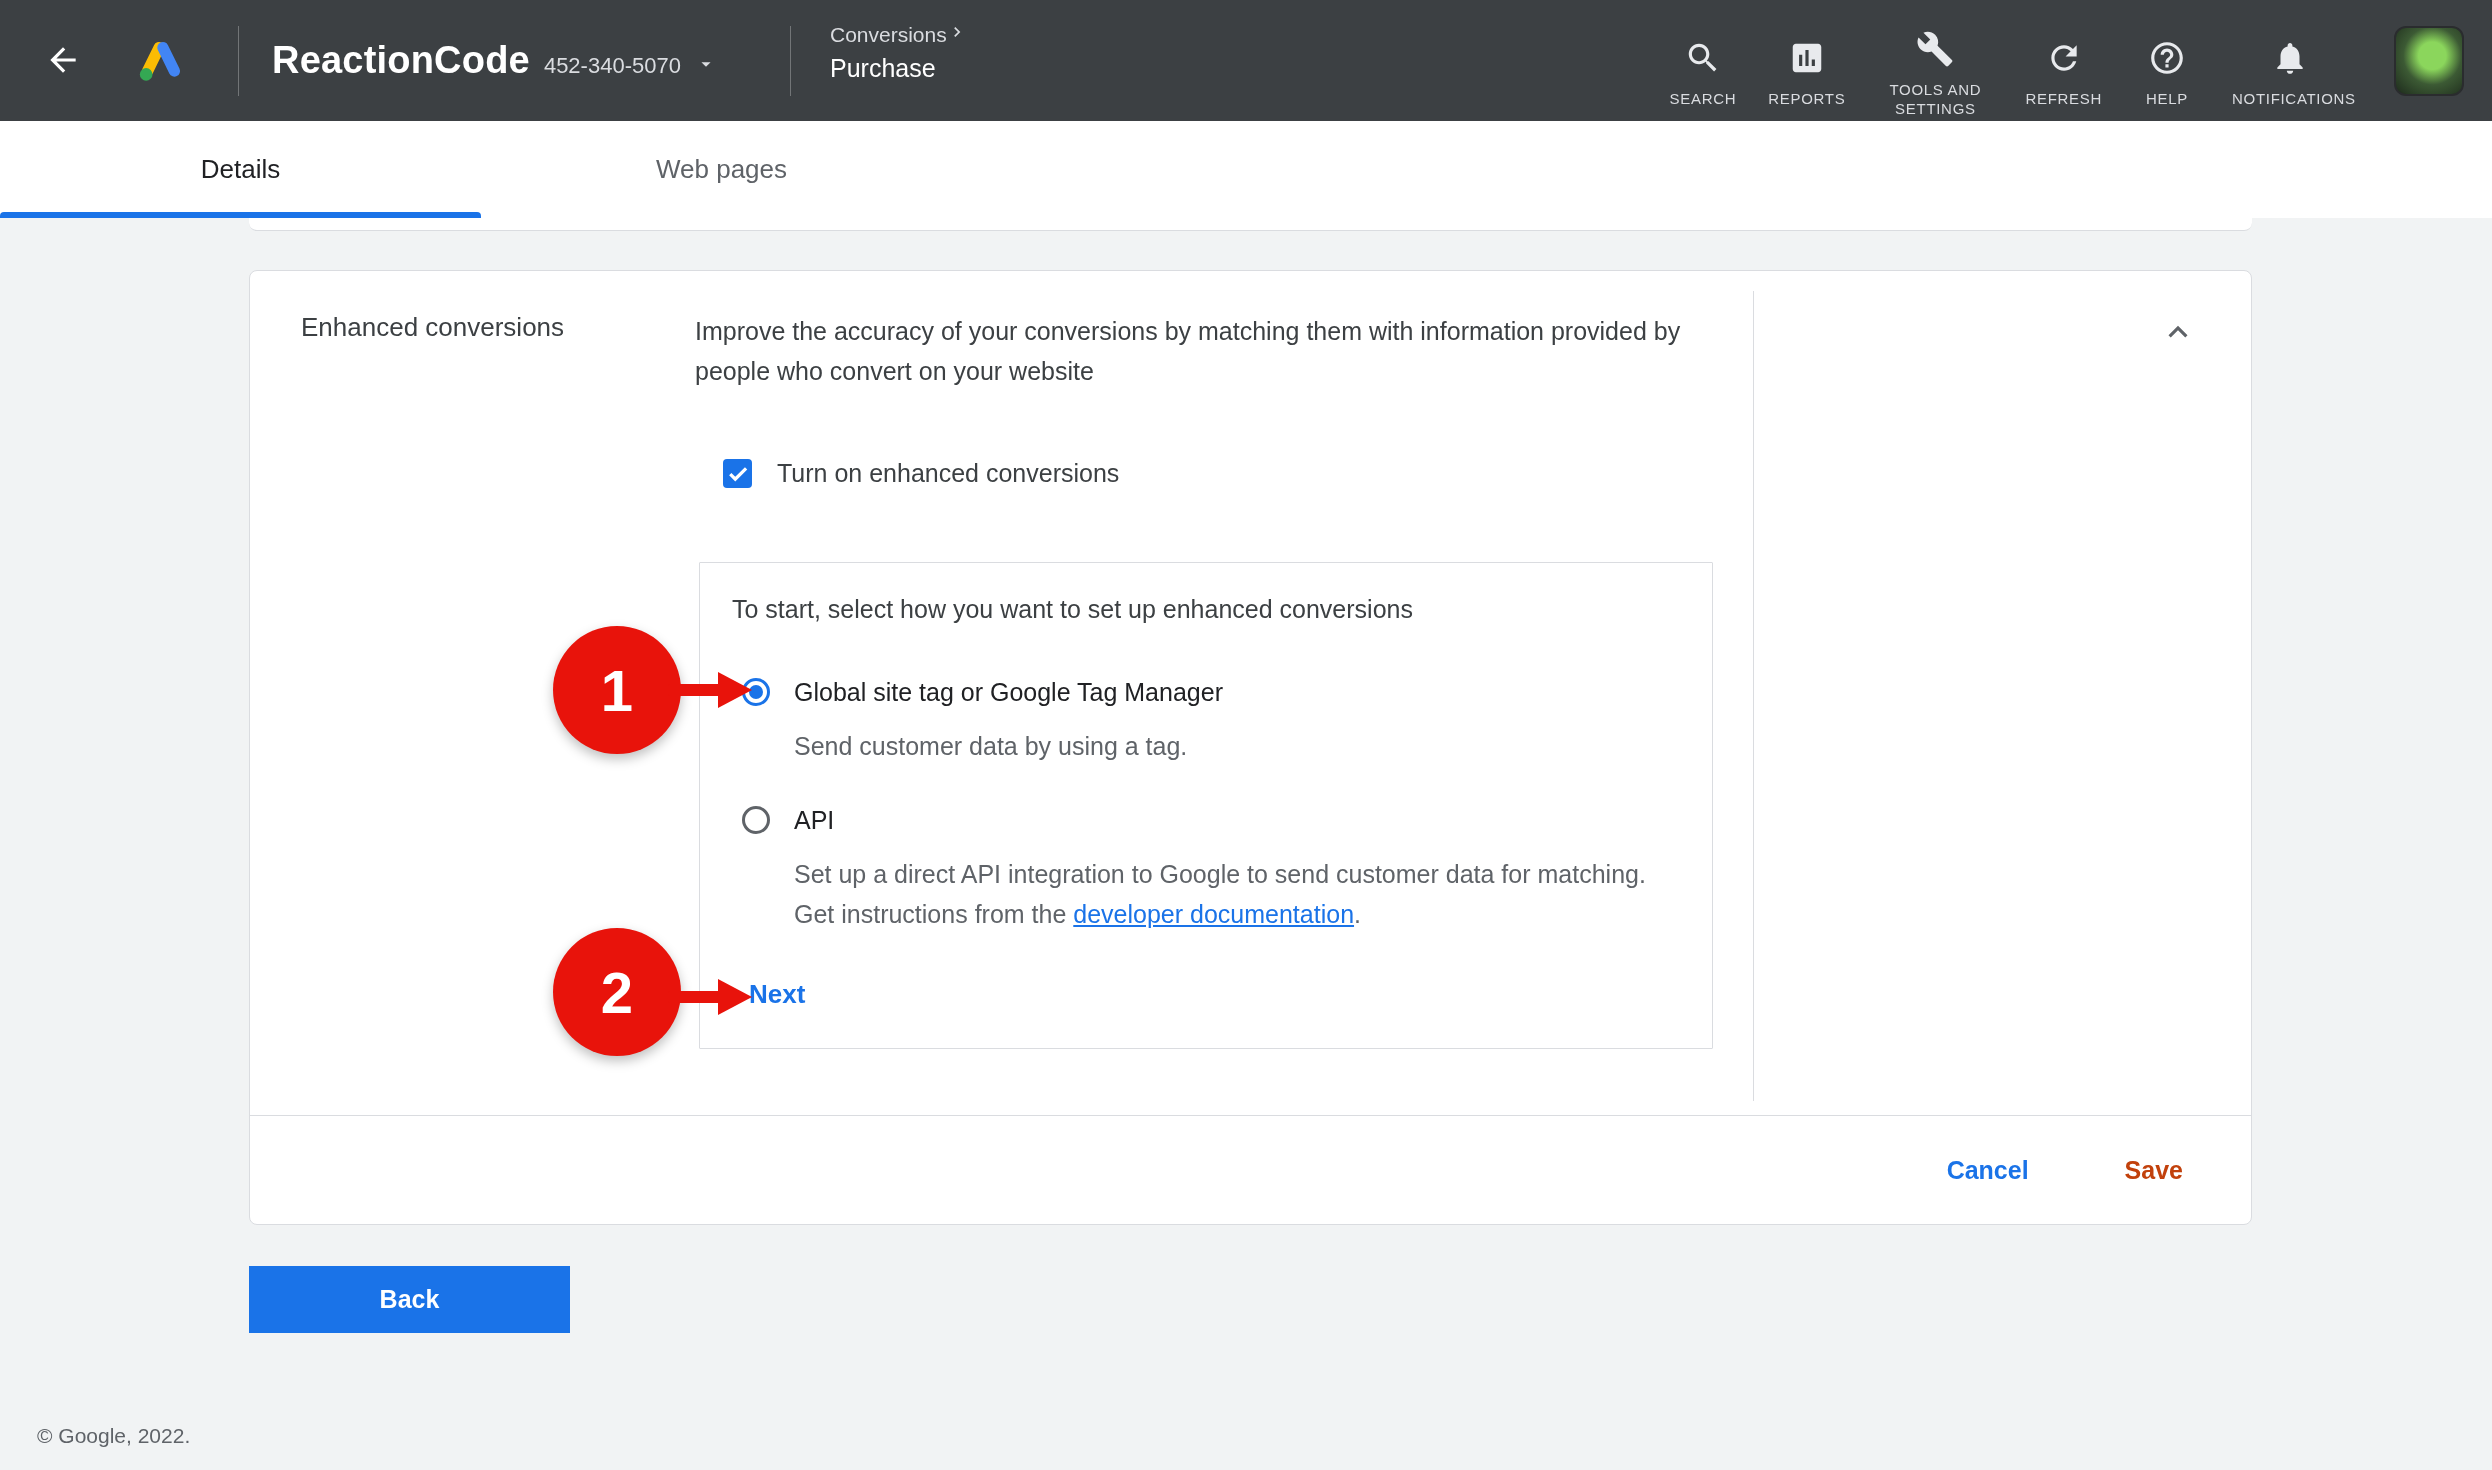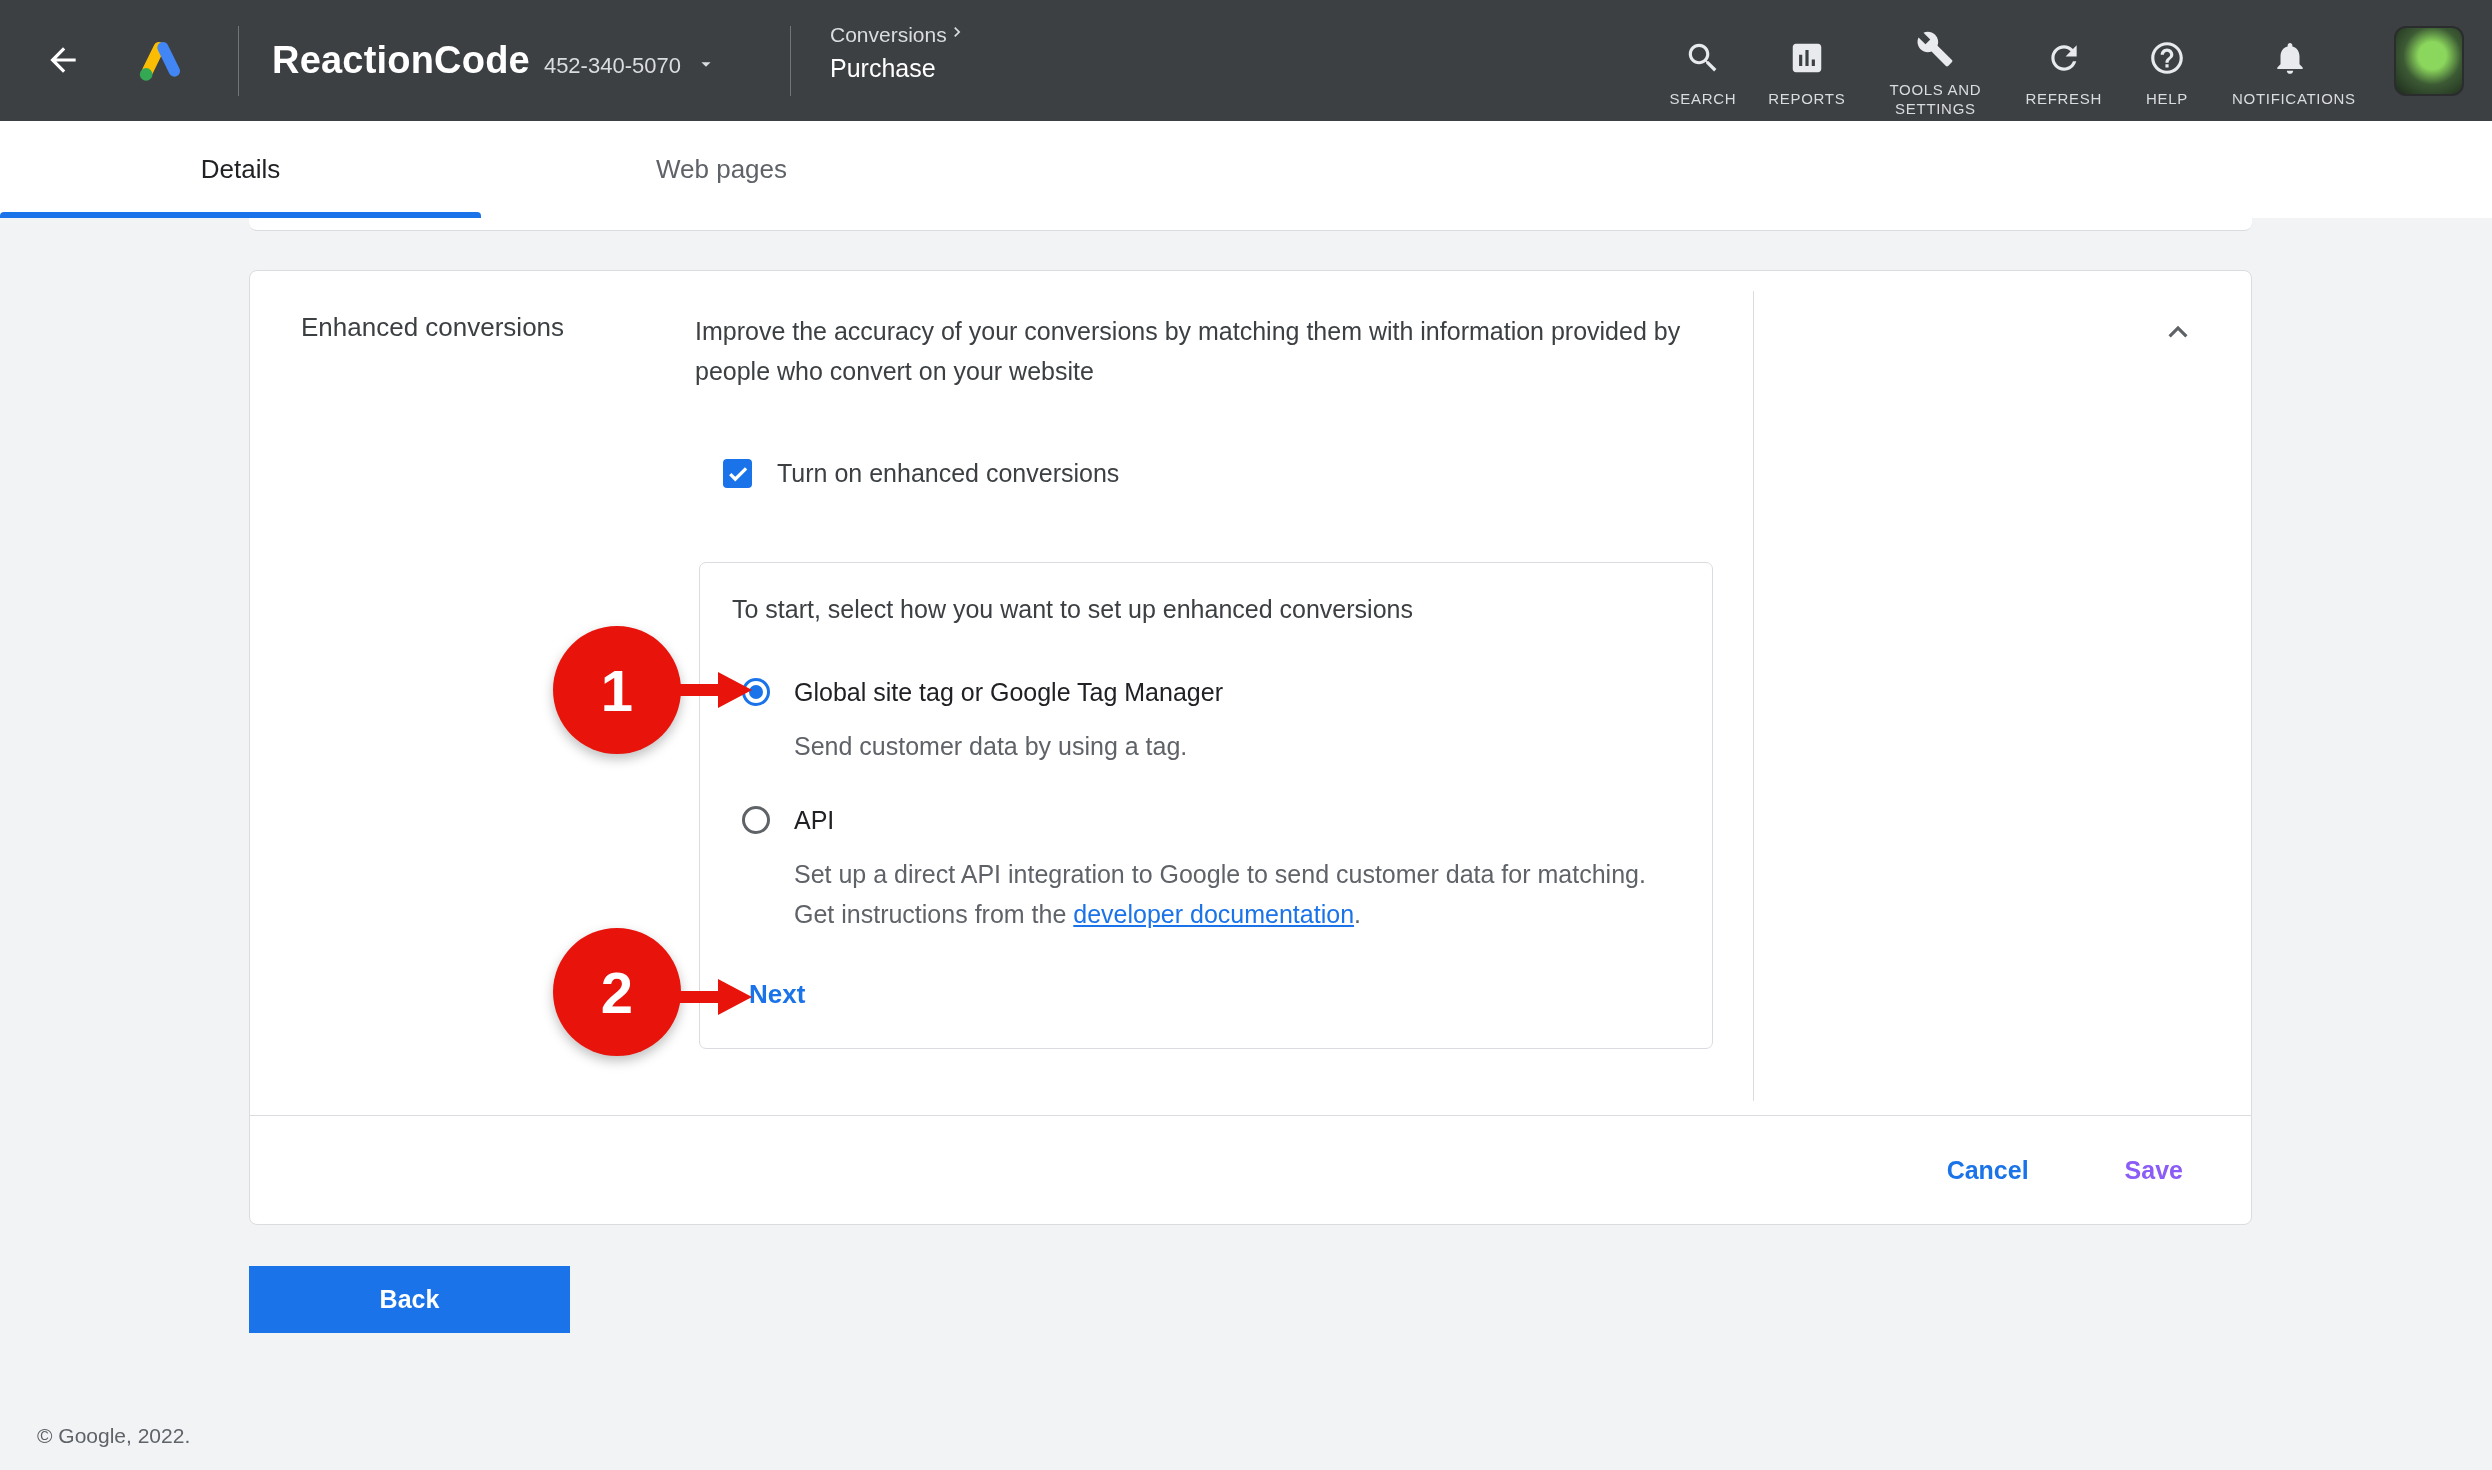--- a/index.html
+++ b/index.html
@@ -87,21 +87,21 @@
   .main-col { position: absolute; left: 445px; top: 40px; width: 1030px; }
   .description { margin: 0; width: 1012px; font-size: 25px; line-height: 40px; color: #3c4043; }
   .check-row { position: absolute; left: 28px; top: 148px; display: flex; align-items: center; gap: 25px; cursor: pointer; }
   .checkbox {
     width: 29px; height: 29px; border-radius: 4px; background: #1a73e8;
     display: flex; align-items: center; justify-content: center; flex: none;
   }
   .check-label { font-size: 25px; color: #3c4043; }
   .setup-box {
     position: absolute; left: 4px; top: 251px; width: 1014px; height: 487px;
-    border: 1px solid #dadce0; border-radius: 7px; background: #ffffff;
+    border: 1px solid #dadce0; border-radius: 1px; background: #ffffff;
   }
   .prompt { position: absolute; left: 32px; top: 26px; margin: 0; font-size: 25px; line-height: 40px; color: #3c4043; }
   .option { position: absolute; left: 42px; display: flex; align-items: flex-start; cursor: pointer; }
   .option-1 { top: 109px; }
   .option-2 { top: 237px; }
   .radio {
     width: 28px; height: 28px; border-radius: 50%; border: 3px solid #5f6368;
     margin: 6px 24px 0 0; flex: none; position: relative; background: #fff;
   }
   .radio.selected { border-color: #1a73e8; }
@@ -118,21 +118,21 @@
   .card-footer {
     position: absolute; left: 0; right: 0; bottom: 0; height: 109px;
     border-top: 1px solid #dadce0;
     display: flex; align-items: center; justify-content: flex-end; gap: 76px; padding-right: 58px;
   }
   .card-footer button {
     background: none; border: none; font-family: inherit;
     font-size: 25px; font-weight: bold; cursor: pointer; padding: 8px 10px;
   }
   .cancel-btn { color: #1a73e8; }
-  .save-btn { color: #8b5cf6; }
+  .save-btn { color: #c2410c; }
 
   .back-button {
     position: absolute; left: 249px; top: 1048px; width: 321px; height: 67px;
     background: #1a73e8; color: #ffffff; border: none; border-radius: 0;
     font-family: inherit; font-size: 25px; font-weight: bold; cursor: pointer;
   }
   .page-footer { position: absolute; left: 37px; top: 1206px; font-size: 21px; color: #5f6368; }
 
   
   .annot { position: absolute; }

